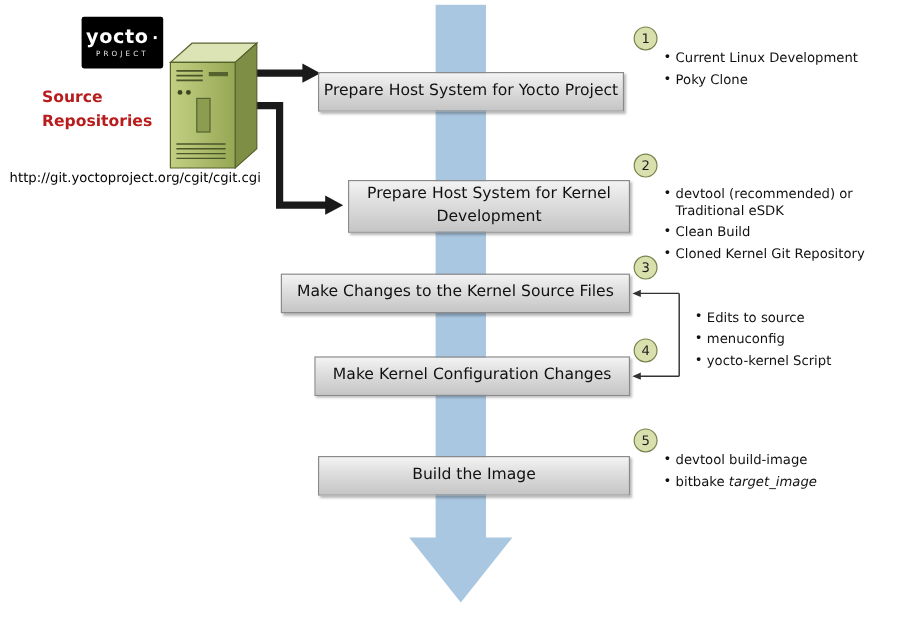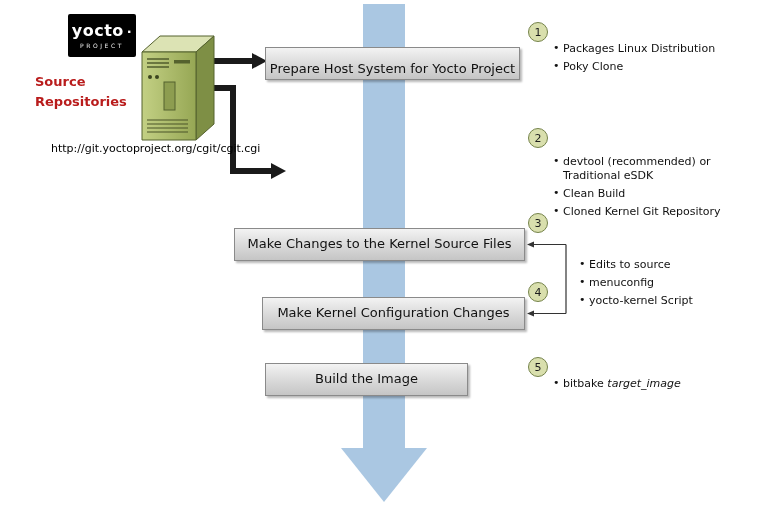--- a/index.html
+++ b/index.html
@@ -24,33 +24,33 @@
           border-radius:2px; z-index:2; }
   .logo-main { font-size:16px; font-weight:bold; line-height:1; letter-spacing:0.5px; }
   .logo-dot { margin-left:3px; font-size:13px; }
   .logo-sub { font-size:6px; letter-spacing:2.6px; margin-top:3px; color:#ededed; }
 
   
   .server { left:138px; top:32px; z-index:2; }
 
   .source-label { left:35px; top:72px; width:102px; font-size:13px; font-weight:bold;
                   line-height:1.5; color:#b91c1c; z-index:2; }
-  .source-url { left:8px; top:142px; font-size:11px; color:#000; z-index:2;margin-left:43px; }
+  .source-url { left:8px; top:142px; font-size:11px; color:#000; z-index:2; }
 
   
   .step-box { position:absolute; z-index:2; display:flex; align-items:center; justify-content:center;
               text-align:center; font-size:13px; color:#111; line-height:1.45;
               background:linear-gradient(to bottom, #f3f3f3 0%, #dddddd 45%, #c5c5c5 100%);
               border:1px solid var(--box-border, #8a8a8a);
               box-shadow:1.5px 2px 2px rgba(0,0,0,0.28); }
-  .box1 { left:265px; top:47px;  width:255px; height:33px;align-items:flex-end; }
+  .box1 { left:265px; top:60px;  width:255px; height:33px; }
   .box2 { left:290px; top:150px; width:235px; height:44px; }
   .box3 { left:234px; top:228px; width:291px; height:33px; }
   .box4 { left:262px; top:297px; width:263px; height:33px; }
-  .box5 { left:265px; top:363px; width:203px; height:33px; }
+  .box5 { left:265px; top:380px; width:260px; height:33px; }
 
   
   .num-circle { position:absolute; z-index:3; width:20px; height:20px; border-radius:50%;
                 background:var(--circle-fill, #d9dfad); border:1px solid var(--circle-border, #75834b);
                 display:flex; align-items:center; justify-content:center;
                 font-size:11px; color:#1d1d1d; }
   .c1 { left:528px; top:22px; }
   .c2 { left:528px; top:128px; }
   .c3 { left:528px; top:213px; }
   .c4 { left:528px; top:282px; }
@@ -122,53 +122,57 @@
       <line x1="9" y1="100" x2="50" y2="100"></line>
     </g>
   </svg>
 
   <div class="abs source-label">Source Repositories</div>
   <div class="abs source-url">http://git.yoctoproject.org/cgit/cgit.cgi</div>
 
   <div class="step-box box1">
     <span>Prepare Host System for Yocto Project</span>
   </div>
+  <div class="step-box box2">
+    <span>Prepare Host System for Kernel Development</span>
+  </div>
   <div class="step-box box3">
     <span>Make Changes to the Kernel Source Files</span>
   </div>
   <div class="step-box box4">
     <span>Make Kernel Configuration Changes</span>
   </div>
   <div class="step-box box5">
     <span>Build the Image</span>
   </div>
 
   <div class="num-circle c1">1</div>
   <div class="num-circle c2">2</div>
   <div class="num-circle c3">3</div>
   <div class="num-circle c4">4</div>
   <div class="num-circle c5">5</div>
 
   <ul class="bullets list1">
-    <li>Packages Linux Distribution</li>
+    <li>Current Linux Development</li>
     <li>Poky Clone</li>
   </ul>
 
   <ul class="bullets list2">
     <li>devtool (recommended) or Traditional eSDK</li>
     <li>Clean Build</li>
     <li>Cloned Kernel Git Repository</li>
   </ul>
 
   <ul class="bullets list34">
     <li>Edits to source</li>
     <li>menuconfig</li>
     <li>yocto-kernel Script</li>
   </ul>
 
   <ul class="bullets list5">
+    <li>devtool build-image</li>
     <li>
       <span>bitbake</span>
       <em>target_image</em>
     </li>
   </ul>
 
 </div>
 
 </body></html>

